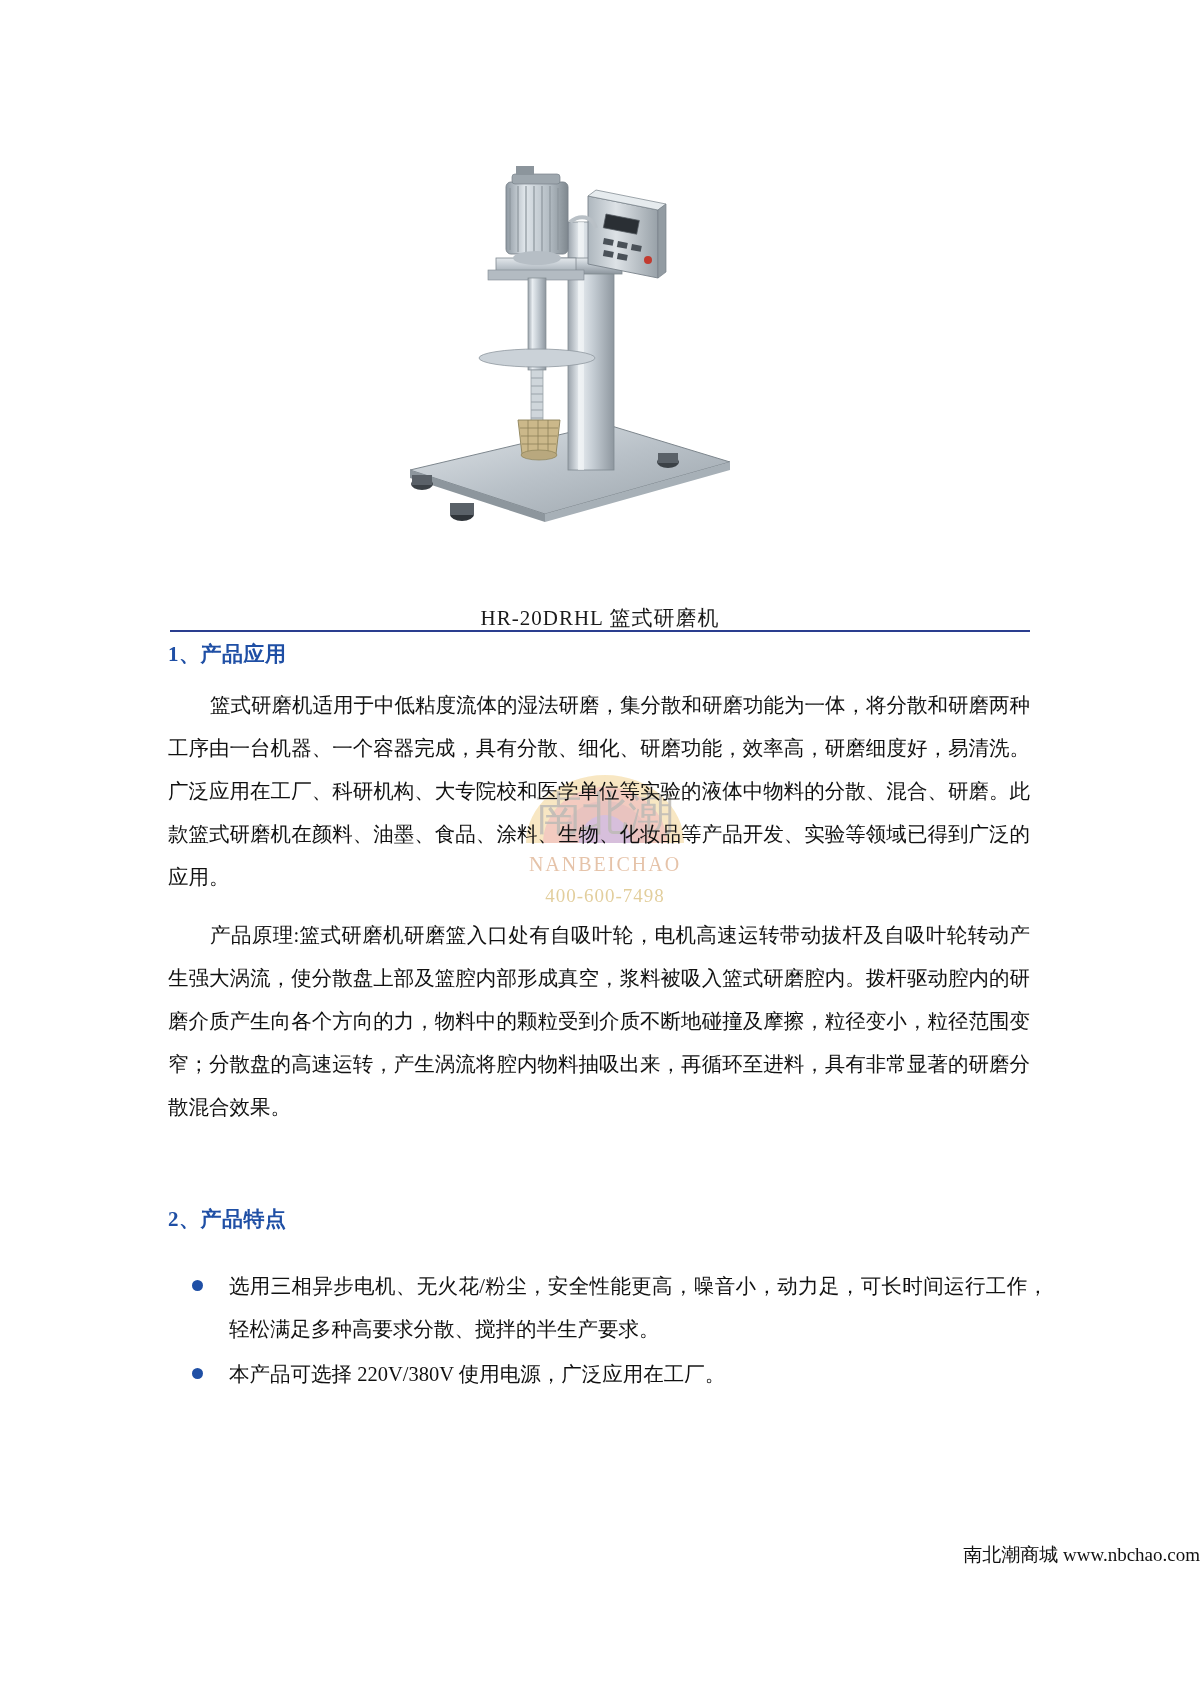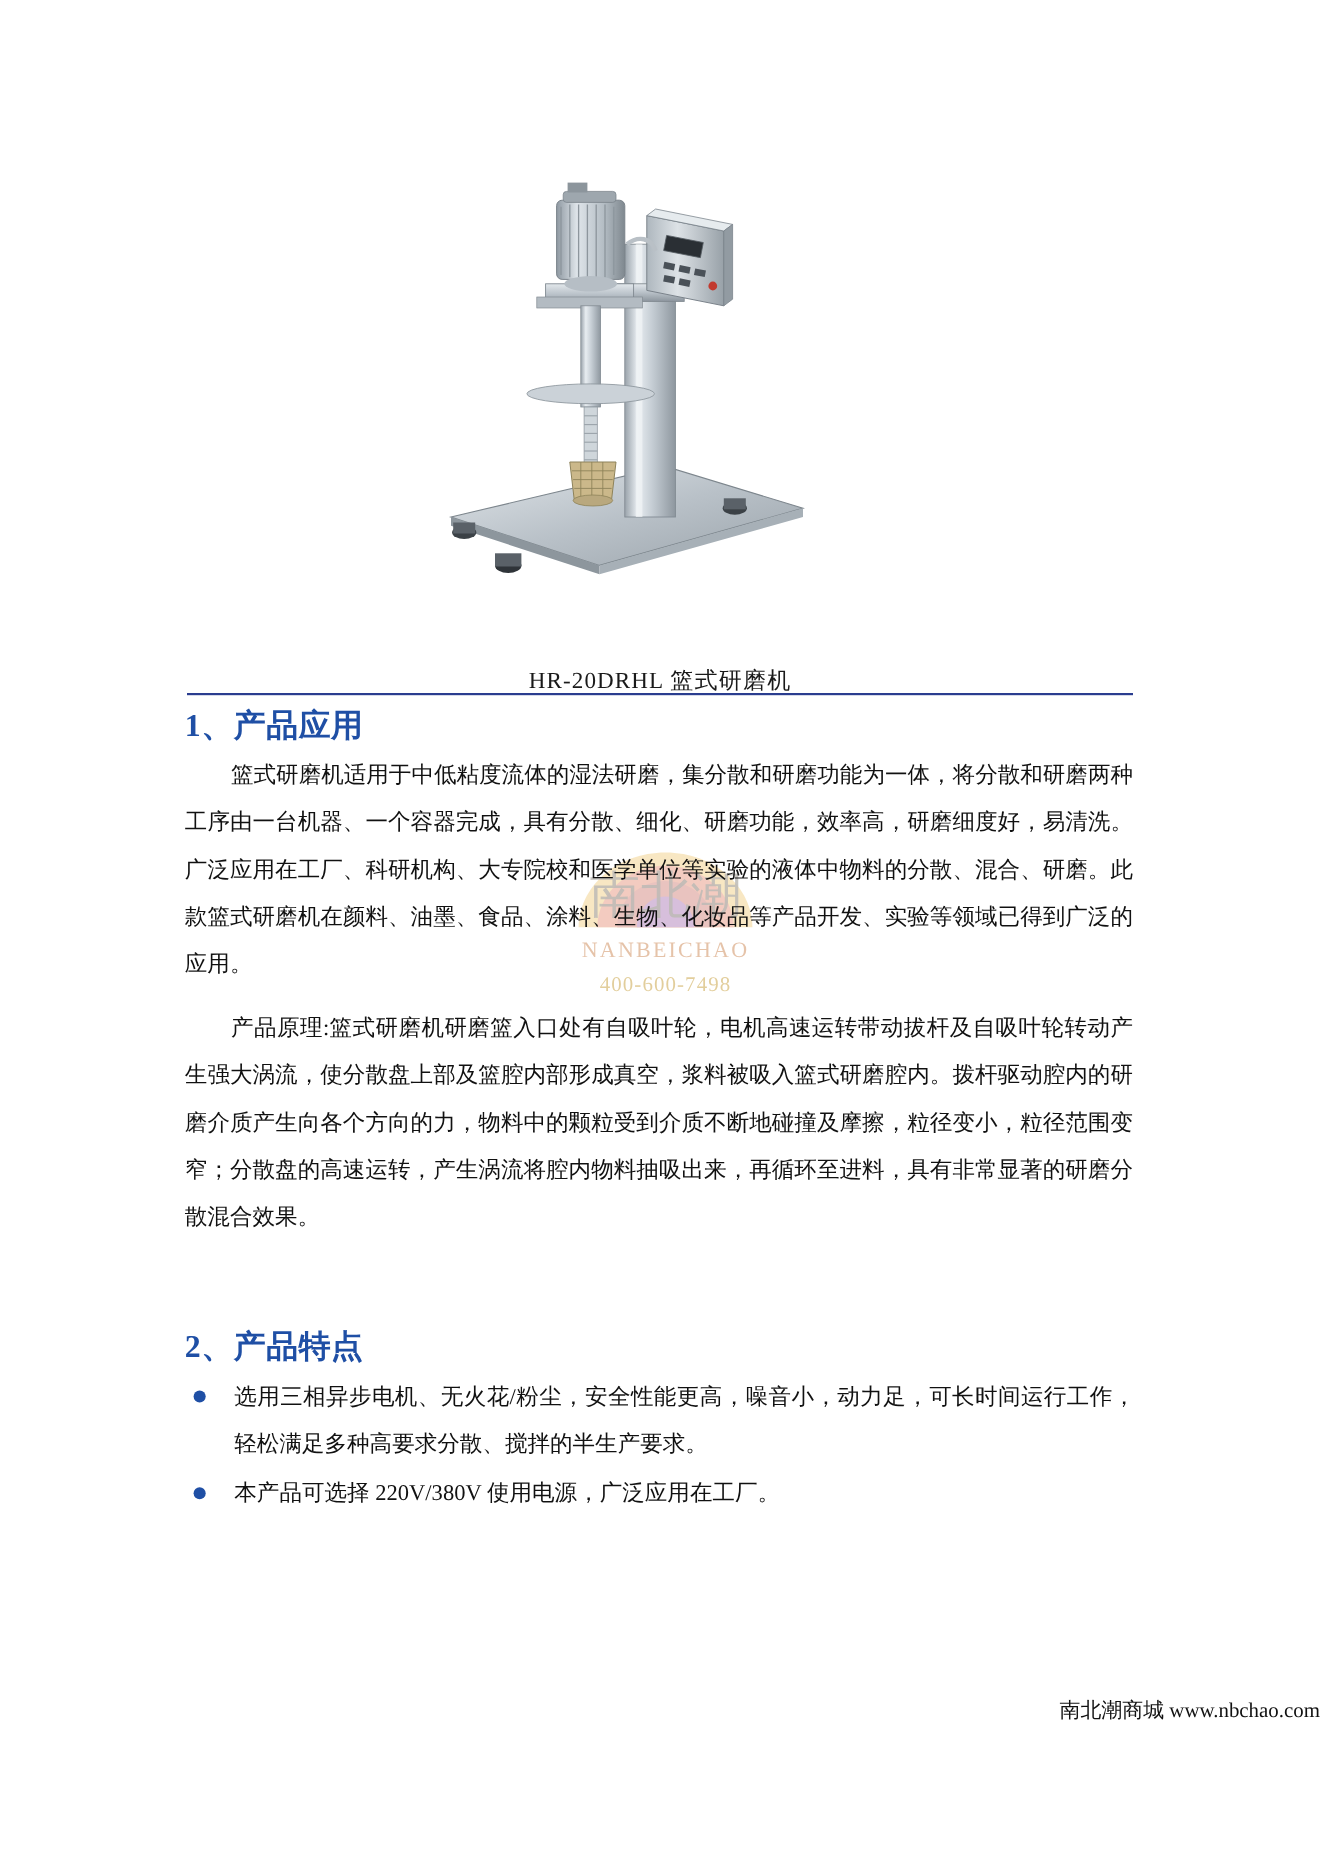--- a/index.html
+++ b/index.html
@@ -60,21 +60,21 @@
     left: 170px;
     top: 618px;
     width: 860px;
     height: 2px;
     background: #2a3d8f;
   }
 
   
   .section-heading {
     position: absolute;
-    font-size: 29px;
+    font-size: 21px;
     font-weight: bold;
     color: #1f4fa5;
     font-family: "Liberation Serif", serif;
     letter-spacing: 0.5px;
   }
   #heading-1 { left: 168px; top: 628px; }
   #heading-2 { left: 168px; top: 1193px; }
 
   
   .body-block {
@@ -90,21 +90,21 @@
   #para-1 { top: 672px; }
   #para-2 { top: 902px; }
   .indent { text-indent: 2.05em; display: block; }
 
   
   .feature-list {
     position: absolute;
     left: 168px;
     top: 1235px;
     width: 862px;
-    margin: 2px;
+    margin: 18px;
     padding: 0;
     list-style: none;
   }
   .feature-list li {
     position: relative;
     padding-left: 43px;
     font-size: 20.5px;
     line-height: 43px;
     color: #111111;
     margin-bottom: 2px;

